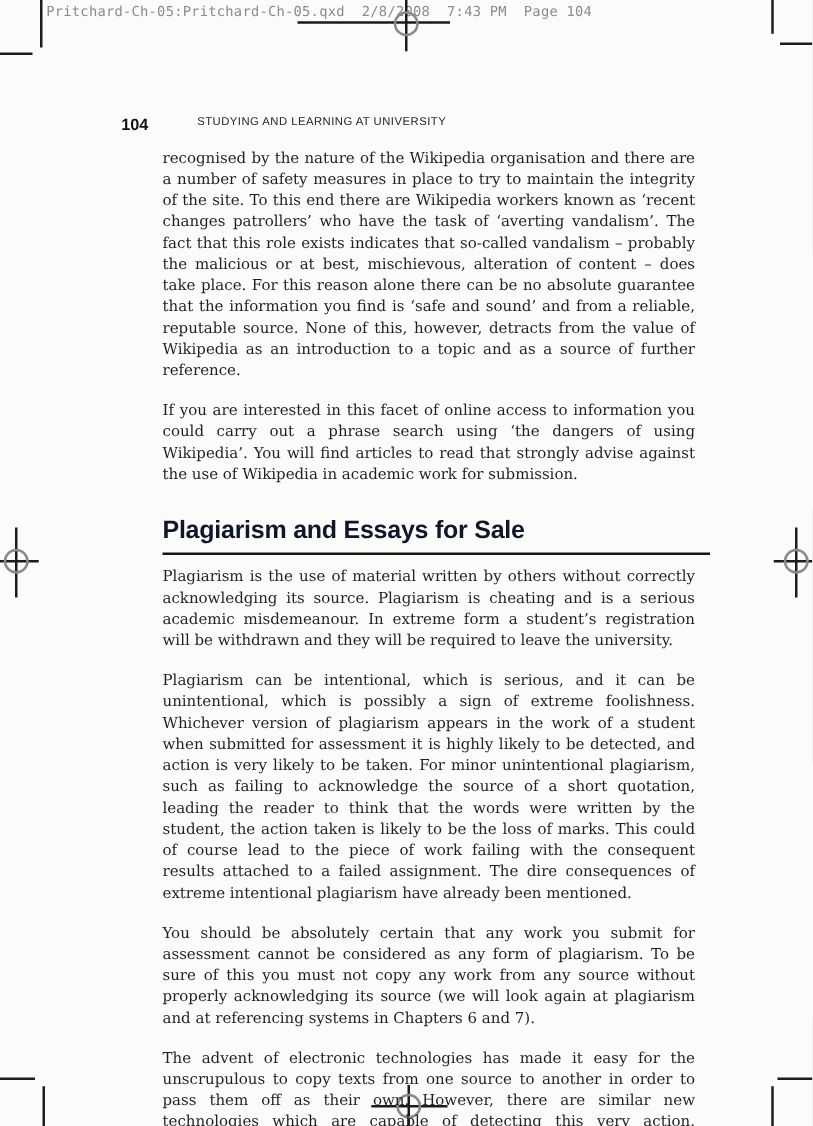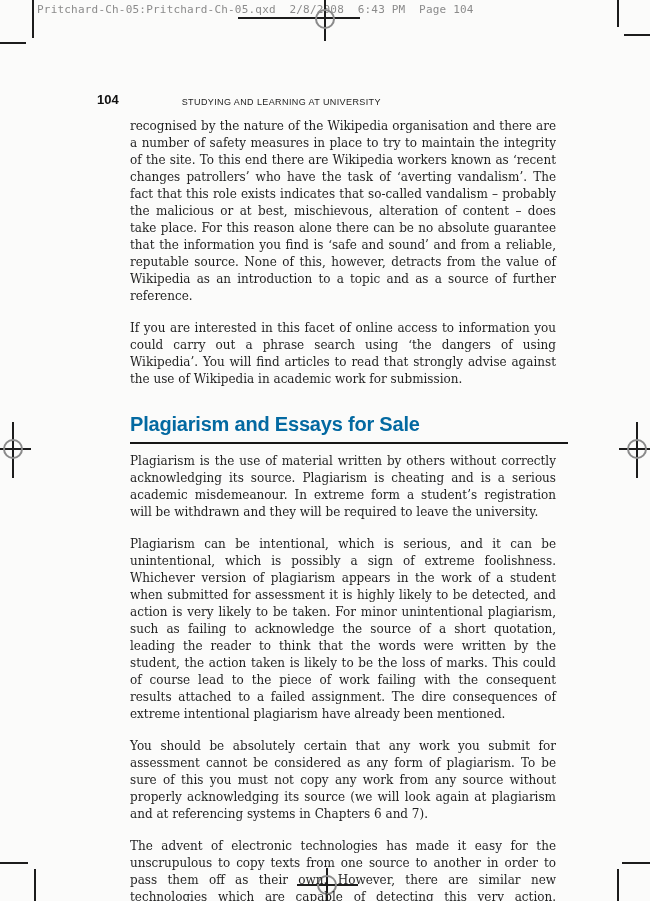--- a/index.html
+++ b/index.html
@@ -19,44 +19,44 @@
   
   .mark { position:absolute; background:#1c1c1c; }
   .reg-circle {
     position:absolute; width:20px; height:20px; border:2px solid #8a8a8a;
     border-radius:50%; background:transparent; box-sizing:border-box;
   }
 
   
   .runhead {
     position:absolute; left:97px; top:92px; width:470px;
-    font-family:"Liberation Sans", sans-serif; display:flex; align-items:flex-end;
+    font-family:"Liberation Sans", sans-serif; display:flex; align-items:flex-start;
   }
   .folio { font-size:13px; font-weight:700; color:#111; }
-  .runtitle { font-size:9px; color:#222; letter-spacing:0.4px; margin-left:44px;padding-left:19px; }
+  .runtitle { font-size:9px; color:#222; letter-spacing:0.4px; margin-left:20px;padding-left:19px; }
 
   
   .column { position:absolute; left:130px; top:118px; width:438px; }
   .column p {
     margin:0 12px 15px 0; font-size:12px; line-height:17px;
     text-align:justify; color:#1f1f1f;
   }
   .heading {
     font-family:"Liberation Sans", sans-serif; font-weight:700;
-    font-size:20px; color:#0369a1; letter-spacing:-0.2px;
+    font-size:20px; color:#0f172a; letter-spacing:-0.2px;
     margin:25px 0 6px 0;
   }
   .heading-rule { height:2px; background:#161616; margin:0 0 9px 0; }
 </style>
 </head>
 <body>
 
 <div class="page">
 
-  <div class="slug">Pritchard-Ch-05:Pritchard-Ch-05.qxd  2/8/2008  6:43 PM  Page 104</div>
+  <div class="slug">Pritchard-Ch-05:Pritchard-Ch-05.qxd  2/8/2008  7:43 PM  Page 104</div>
 
   <div class="mark" style="left:32px; top:0; width:2px; height:38px;"></div>
   <div class="mark" style="left:0; top:42px; width:26px; height:2px;"></div>
   <div class="mark" style="left:617px; top:0; width:2px; height:27px;"></div>
   <div class="mark" style="left:624px; top:34px; width:26px; height:2px;"></div>
   <div class="mark" style="left:0; top:862px; width:28px; height:2px;"></div>
   <div class="mark" style="left:34px; top:869px; width:2px; height:32px;"></div>
   <div class="mark" style="left:622px; top:862px; width:28px; height:2px;"></div>
   <div class="mark" style="left:617px; top:869px; width:2px; height:32px;"></div>
 

